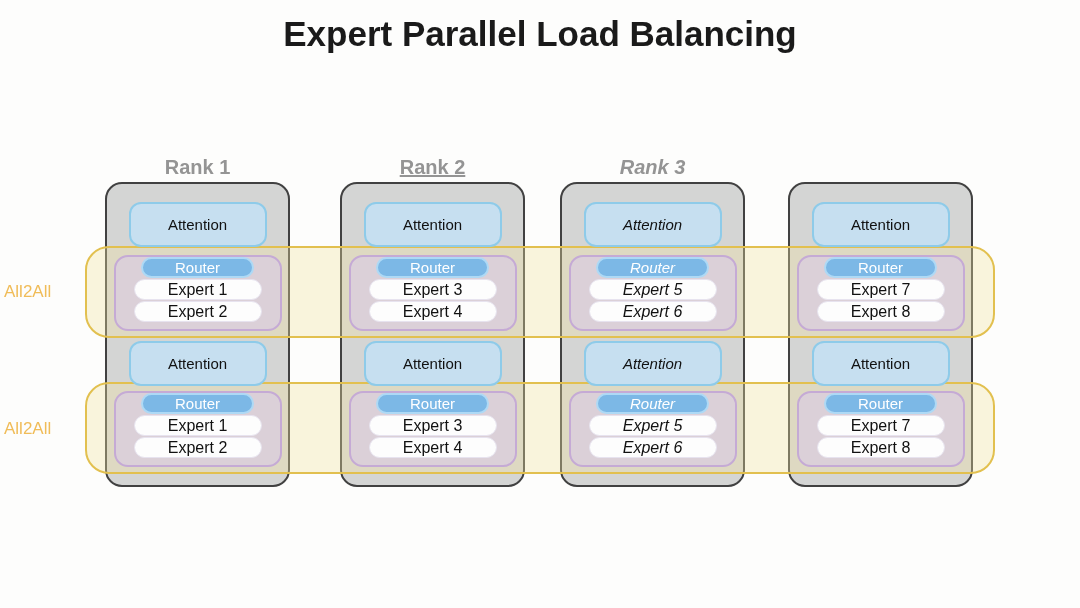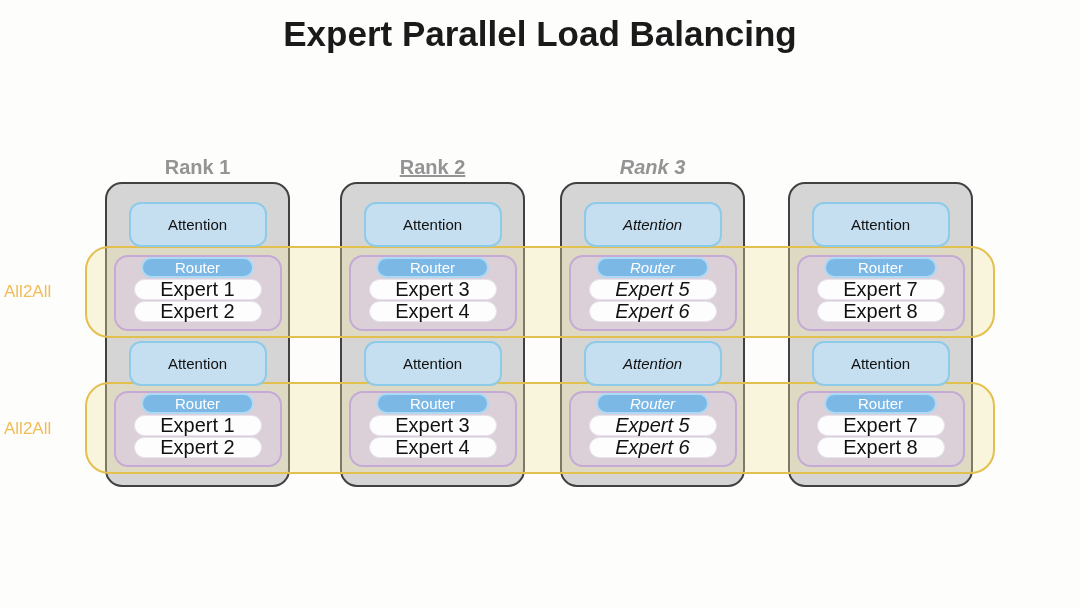--- a/index.html
+++ b/index.html
@@ -89,21 +89,21 @@
   .router {
     width: 113px;
     background: var(--router_fill);
     border: 2px solid var(--router_border);
     color: #ffffff; font-size: 15px;
   }
   .expert {
     width: 128px;
     background: var(--expert_fill);
     border: 1px solid var(--expert_border);
-    color: #111; font-size: 20px;
+    color: #111; font-size: 16px;
   }
 </style>
 </head>
 <body>
 
 <div class="canvas">
 
   <h1 class="title">Expert Parallel Load Balancing</h1>
 
   <div class="rank-header c1">Rank 1</div>

